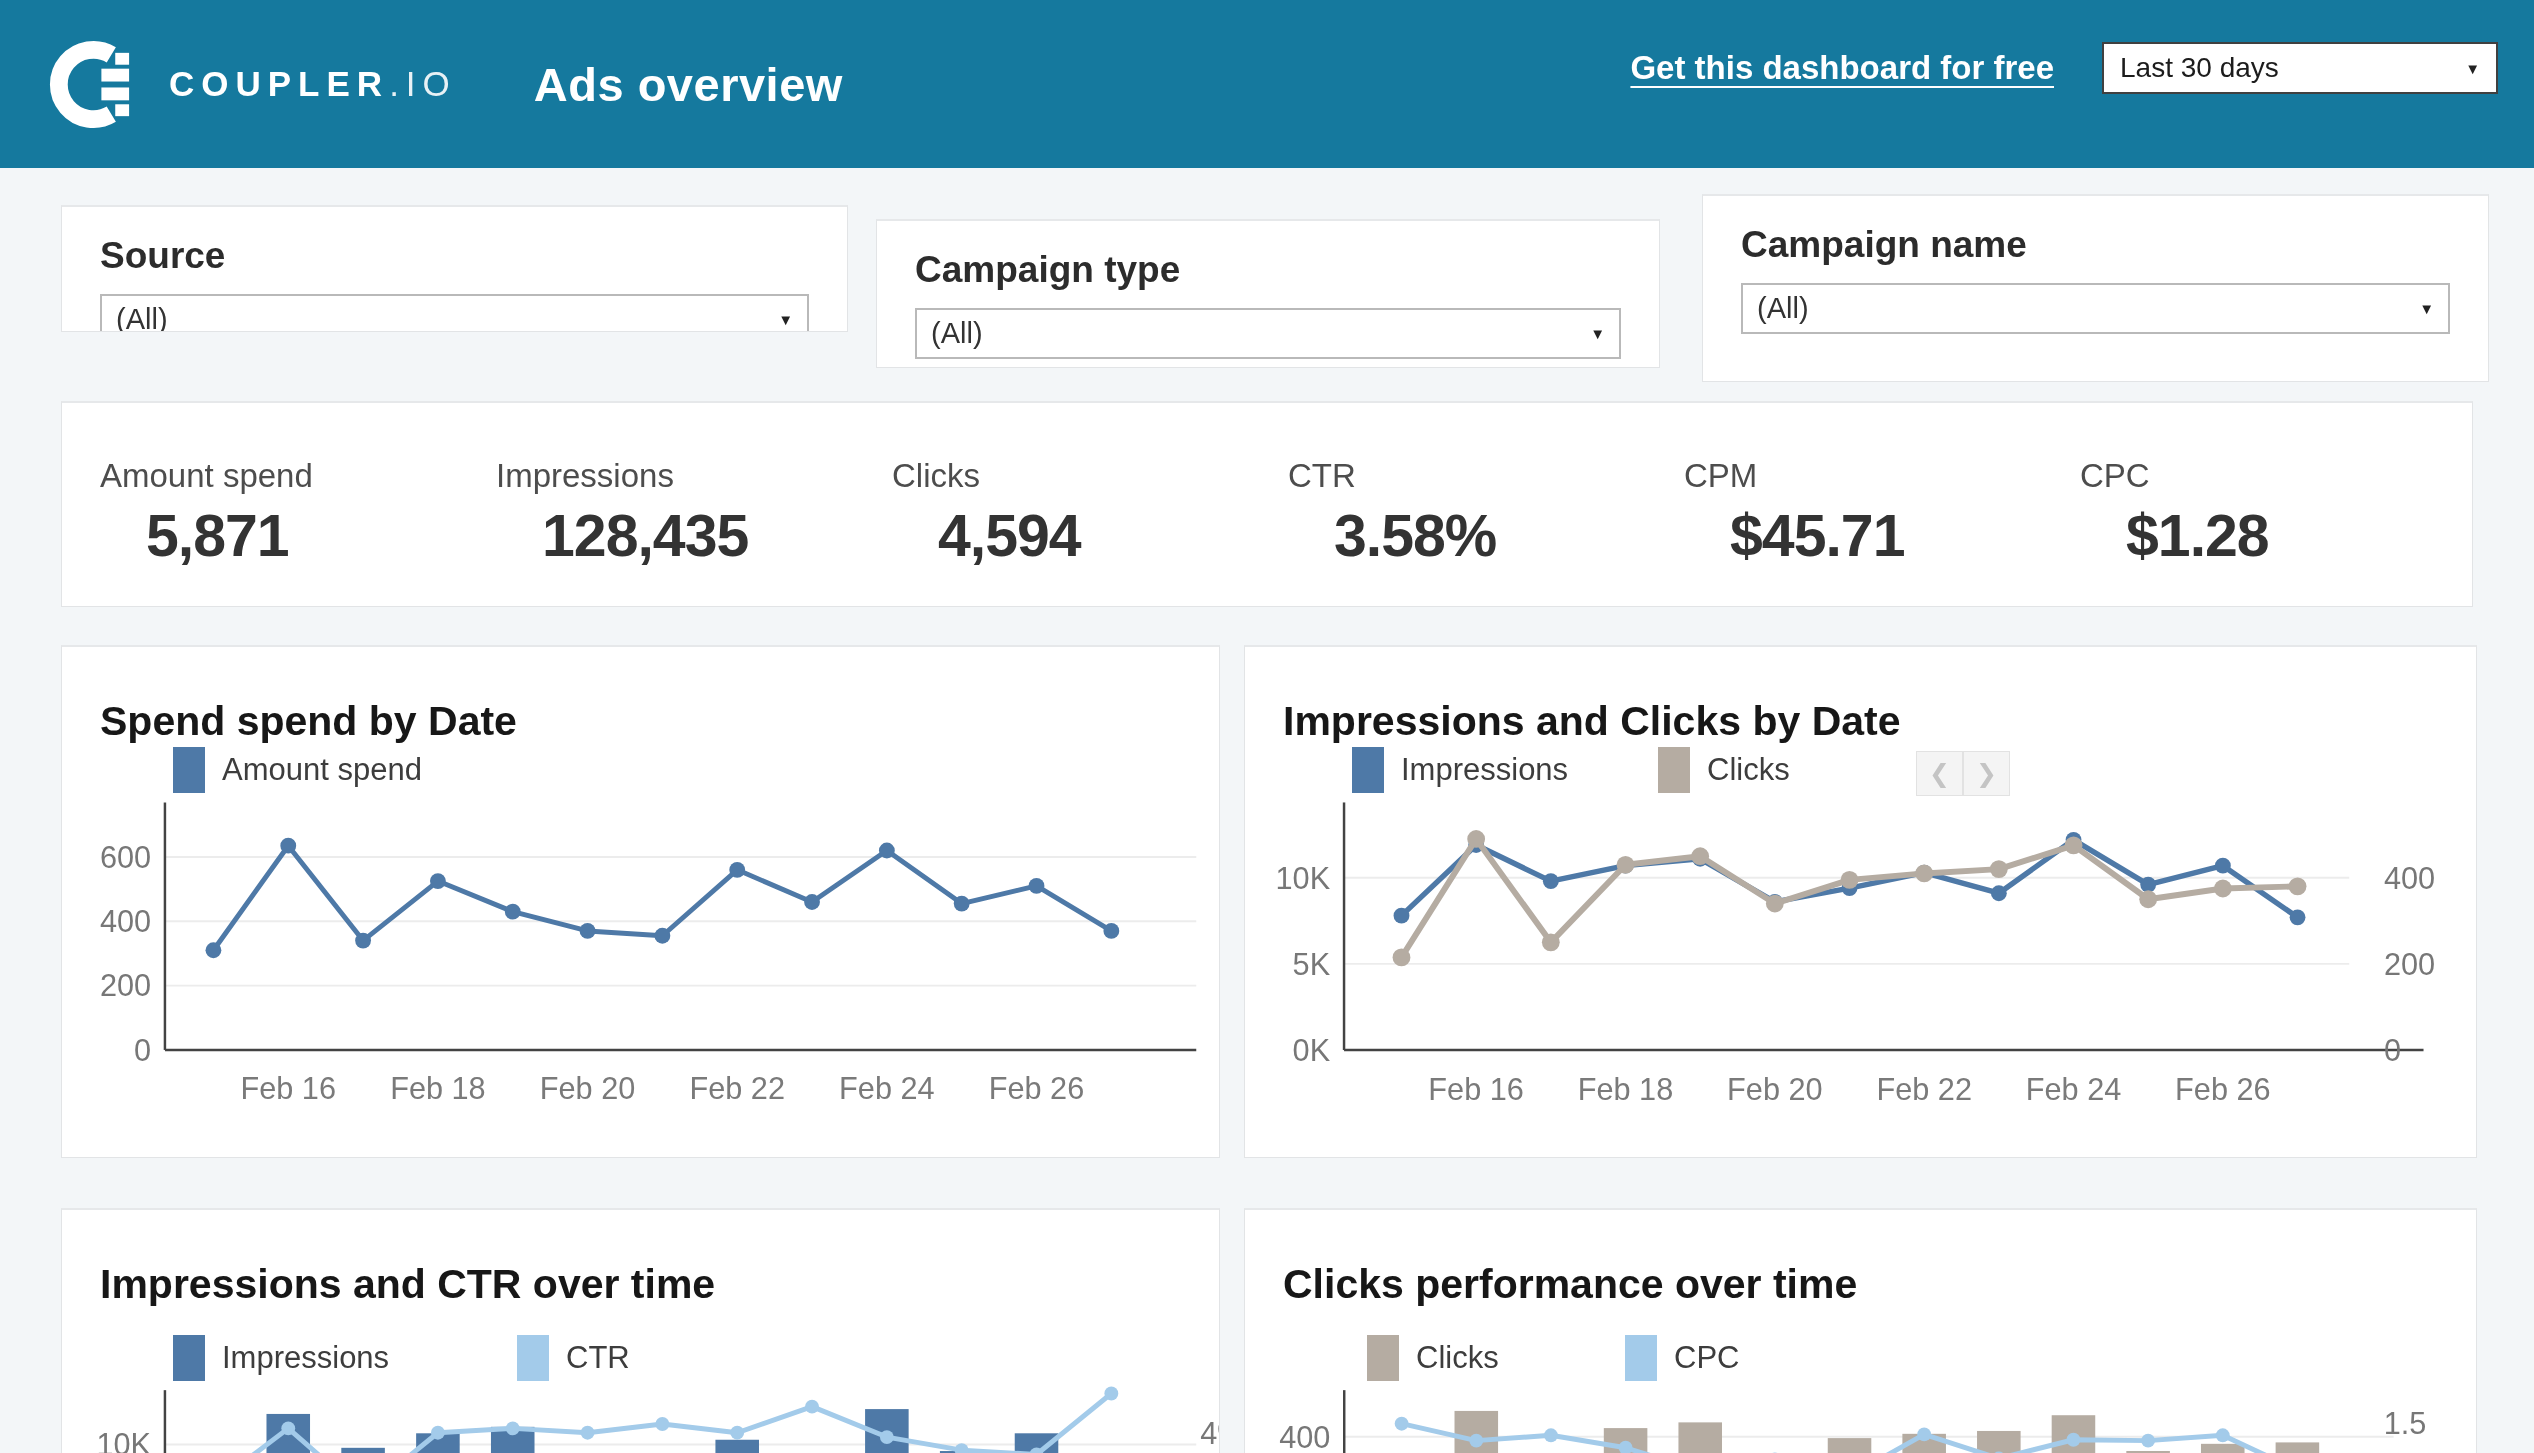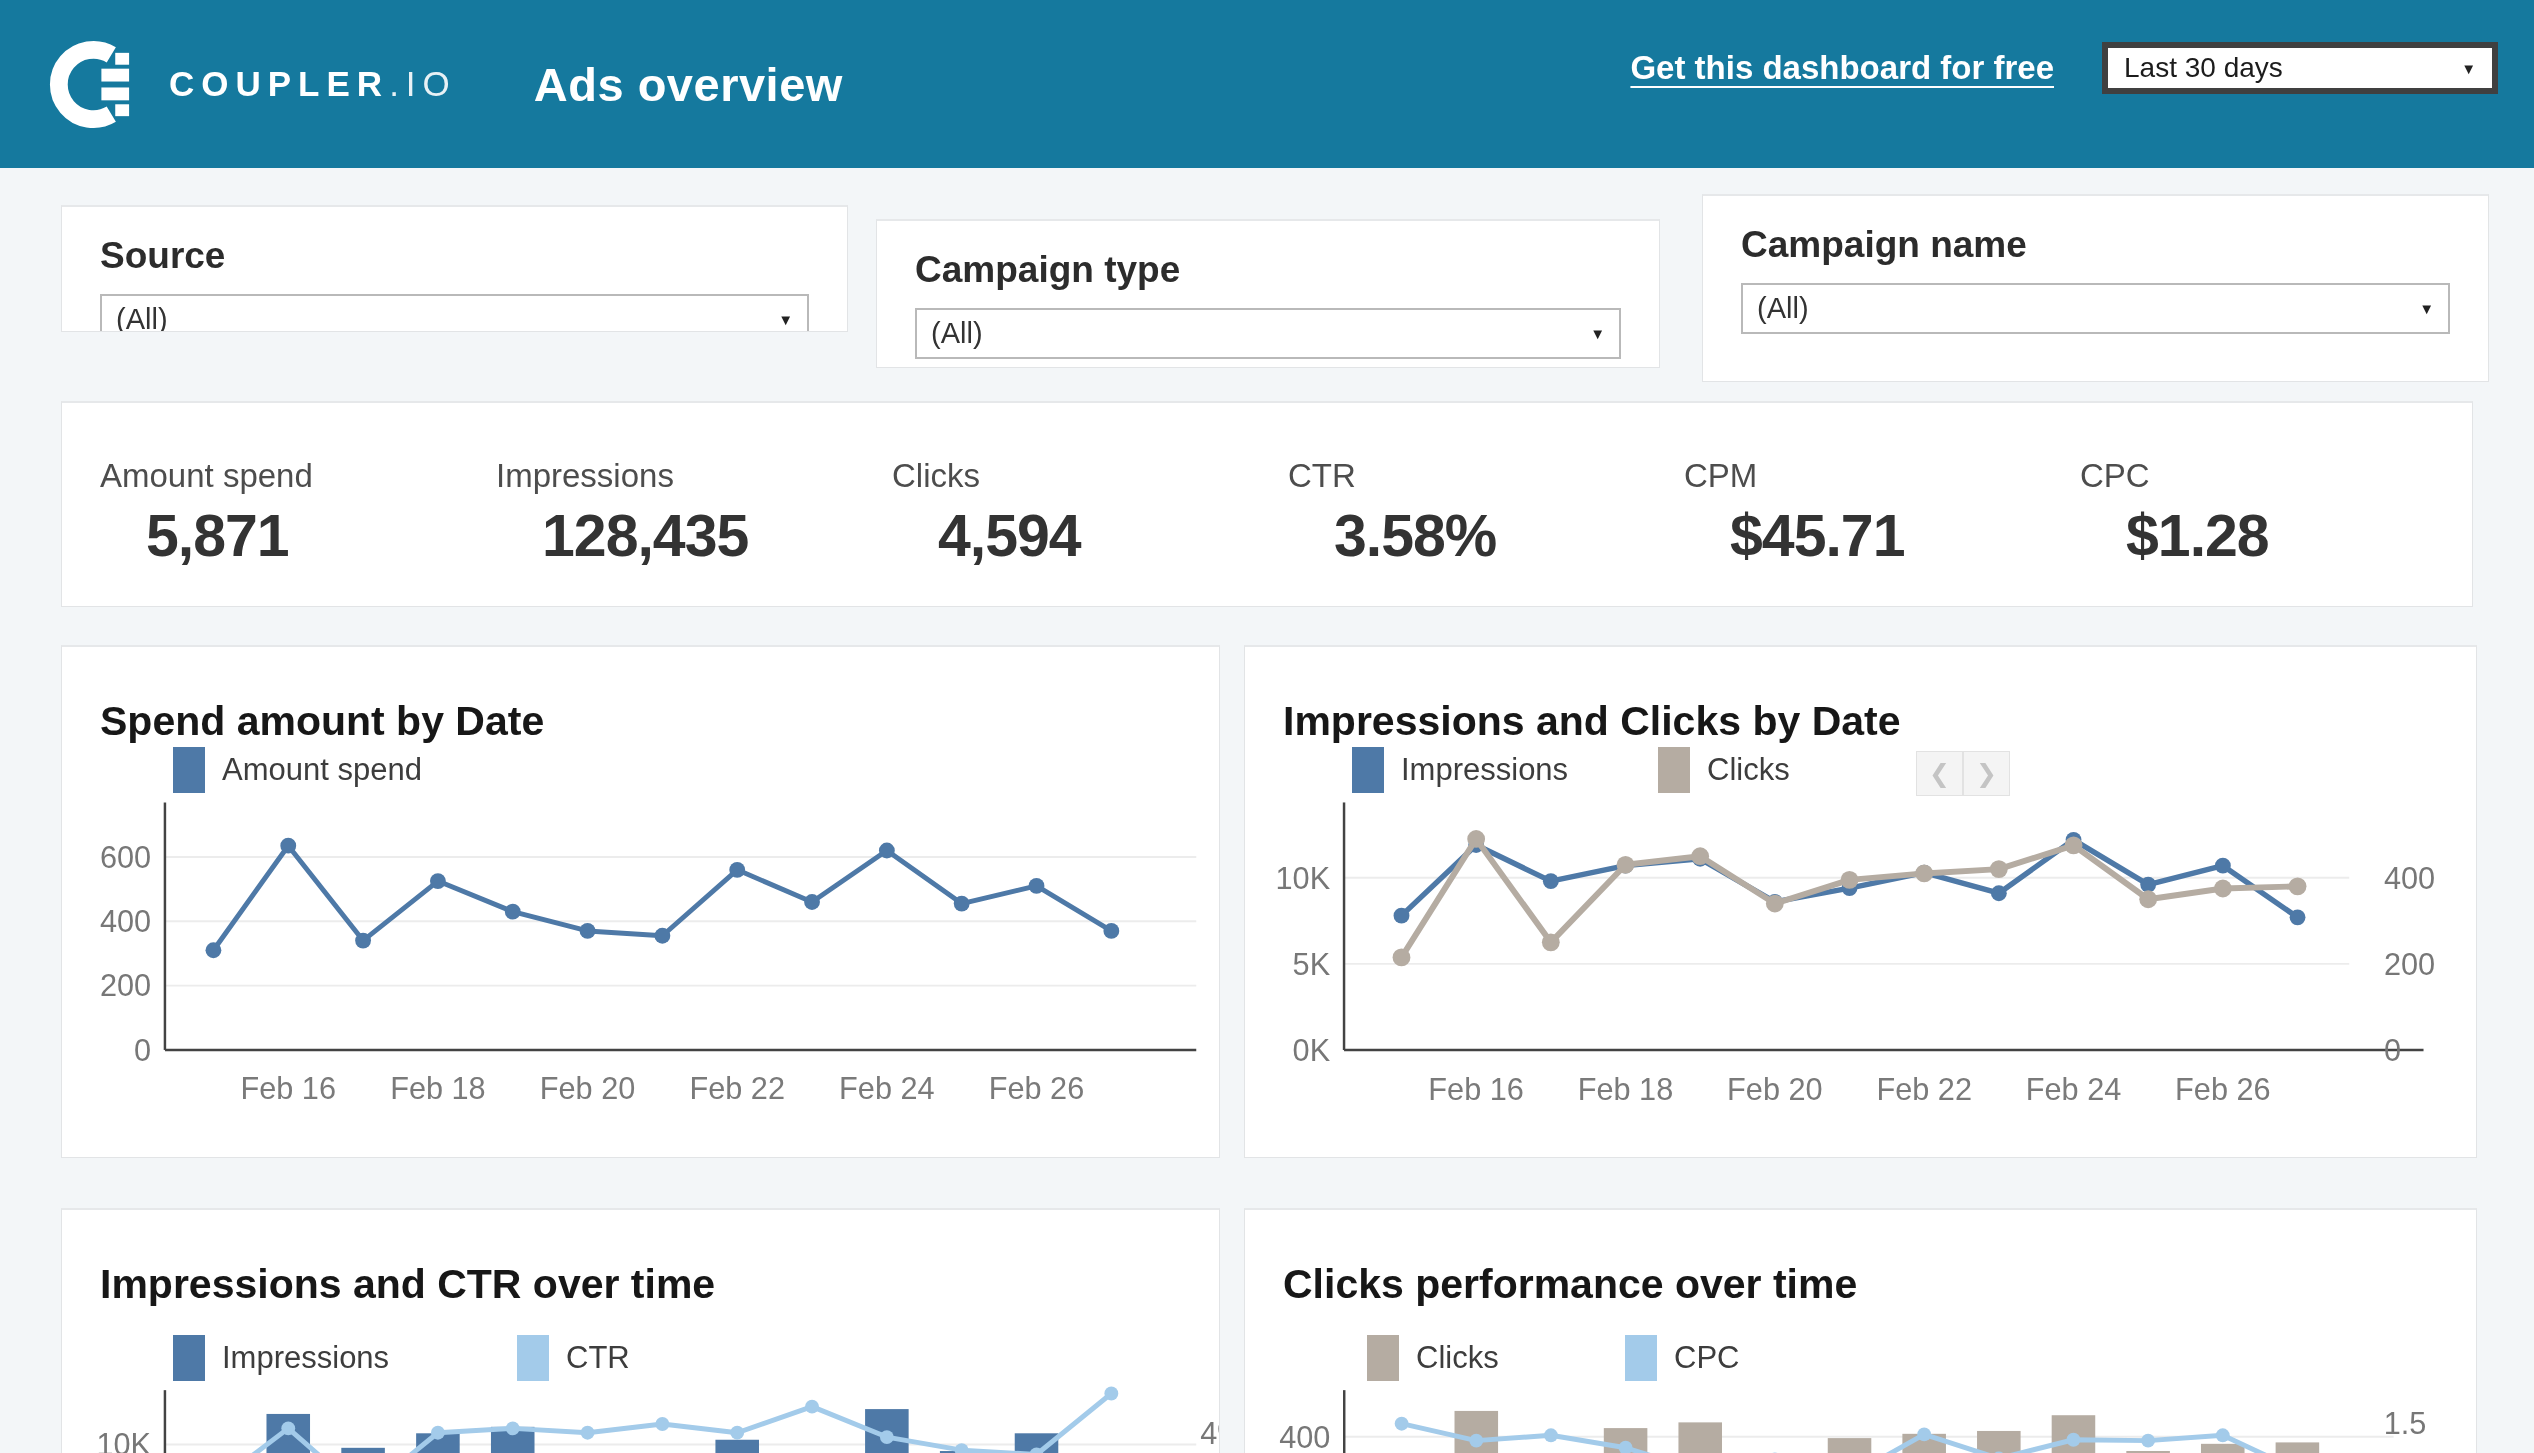--- a/index.html
+++ b/index.html
@@ -10,21 +10,21 @@
   .header { position:absolute; left:0; top:0; width:2534px; height:168px;
             background:#15799e; display:flex; align-items:center; }
   .logo-wrap { margin-left:46px; width:91px; height:91px; }
   .brand { margin-left:32px; color:#fff; font-size:35px; font-weight:700; letter-spacing:7px; }
   .brand .suffix { font-weight:400; opacity:.9; }
   .page-title { margin-left:77px; color:#fff; font-size:47px; font-weight:800; letter-spacing:0.5px; }
   .header-right { margin-left:auto; margin-right:36px; display:flex; align-items:center; gap:48px;
                   position:relative; top:-16px; }
   .free-link { color:#fff; font-size:33px; font-weight:600; text-decoration:underline;
                text-underline-offset:7px; text-decoration-thickness:2px; cursor:pointer; }
-  .hdr-select { width:396px; height:52px; background:#fff; border:6px solid #404040;
+  .hdr-select { width:396px; height:52px; background:#fff; border:2px solid #404040;
                 display:flex; align-items:center; padding:0 16px; cursor:pointer; }
   .hdr-select .val { font-size:28px; color:#1c1c1c; flex:1; }
   .hdr-select .caret { font-size:15px; color:#222; }
 
   
   .card { position:absolute; background:#fff; border:1px solid #e2e4e6; border-top:2px solid #e6e8ea; overflow:hidden; }
 
   
   .filter-label { position:absolute; left:38px; top:28px; font-size:37px; font-weight:700; color:#2c2c2c; }
   .filter-select { position:absolute; left:38px; right:38px; top:87px; height:51px;
@@ -120,21 +120,21 @@
     <div class="lbl">CPM</div>
     <div class="val">$45.71</div>
   </div>
   <div class="kpi">
     <div class="lbl">CPC</div>
     <div class="val">$1.28</div>
   </div>
 </div>
 
 <div class="card" style="left:61px; top:645px; width:1159px; height:513px;">
-  <div class="chart-title">Spend amount by Date</div>
+  <div class="chart-title">Spend spend by Date</div>
   <div class="legend-item" style="left:111px; top:99px;">
     <span class="legend-swatch" style="background: rgb(78, 121, 167);"></span>
     <span class="legend-label">Amount spend</span>
   </div>
   <svg id="c1" class="plot-svg" width="1159" height="513" viewBox="0 0 1171 518">
       <line x1="104" y1="345" x2="1146" y2="345" stroke="#ececec" stroke-width="2"></line>
       <line x1="104" y1="280" x2="1146" y2="280" stroke="#ececec" stroke-width="2"></line>
       <line x1="104" y1="215" x2="1146" y2="215" stroke="#ececec" stroke-width="2"></line>
       <line x1="104" y1="160" x2="104" y2="410" stroke="#434343" stroke-width="2.5"></line>
       <line x1="104" y1="410" x2="1146" y2="410" stroke="#434343" stroke-width="2.5"></line>

